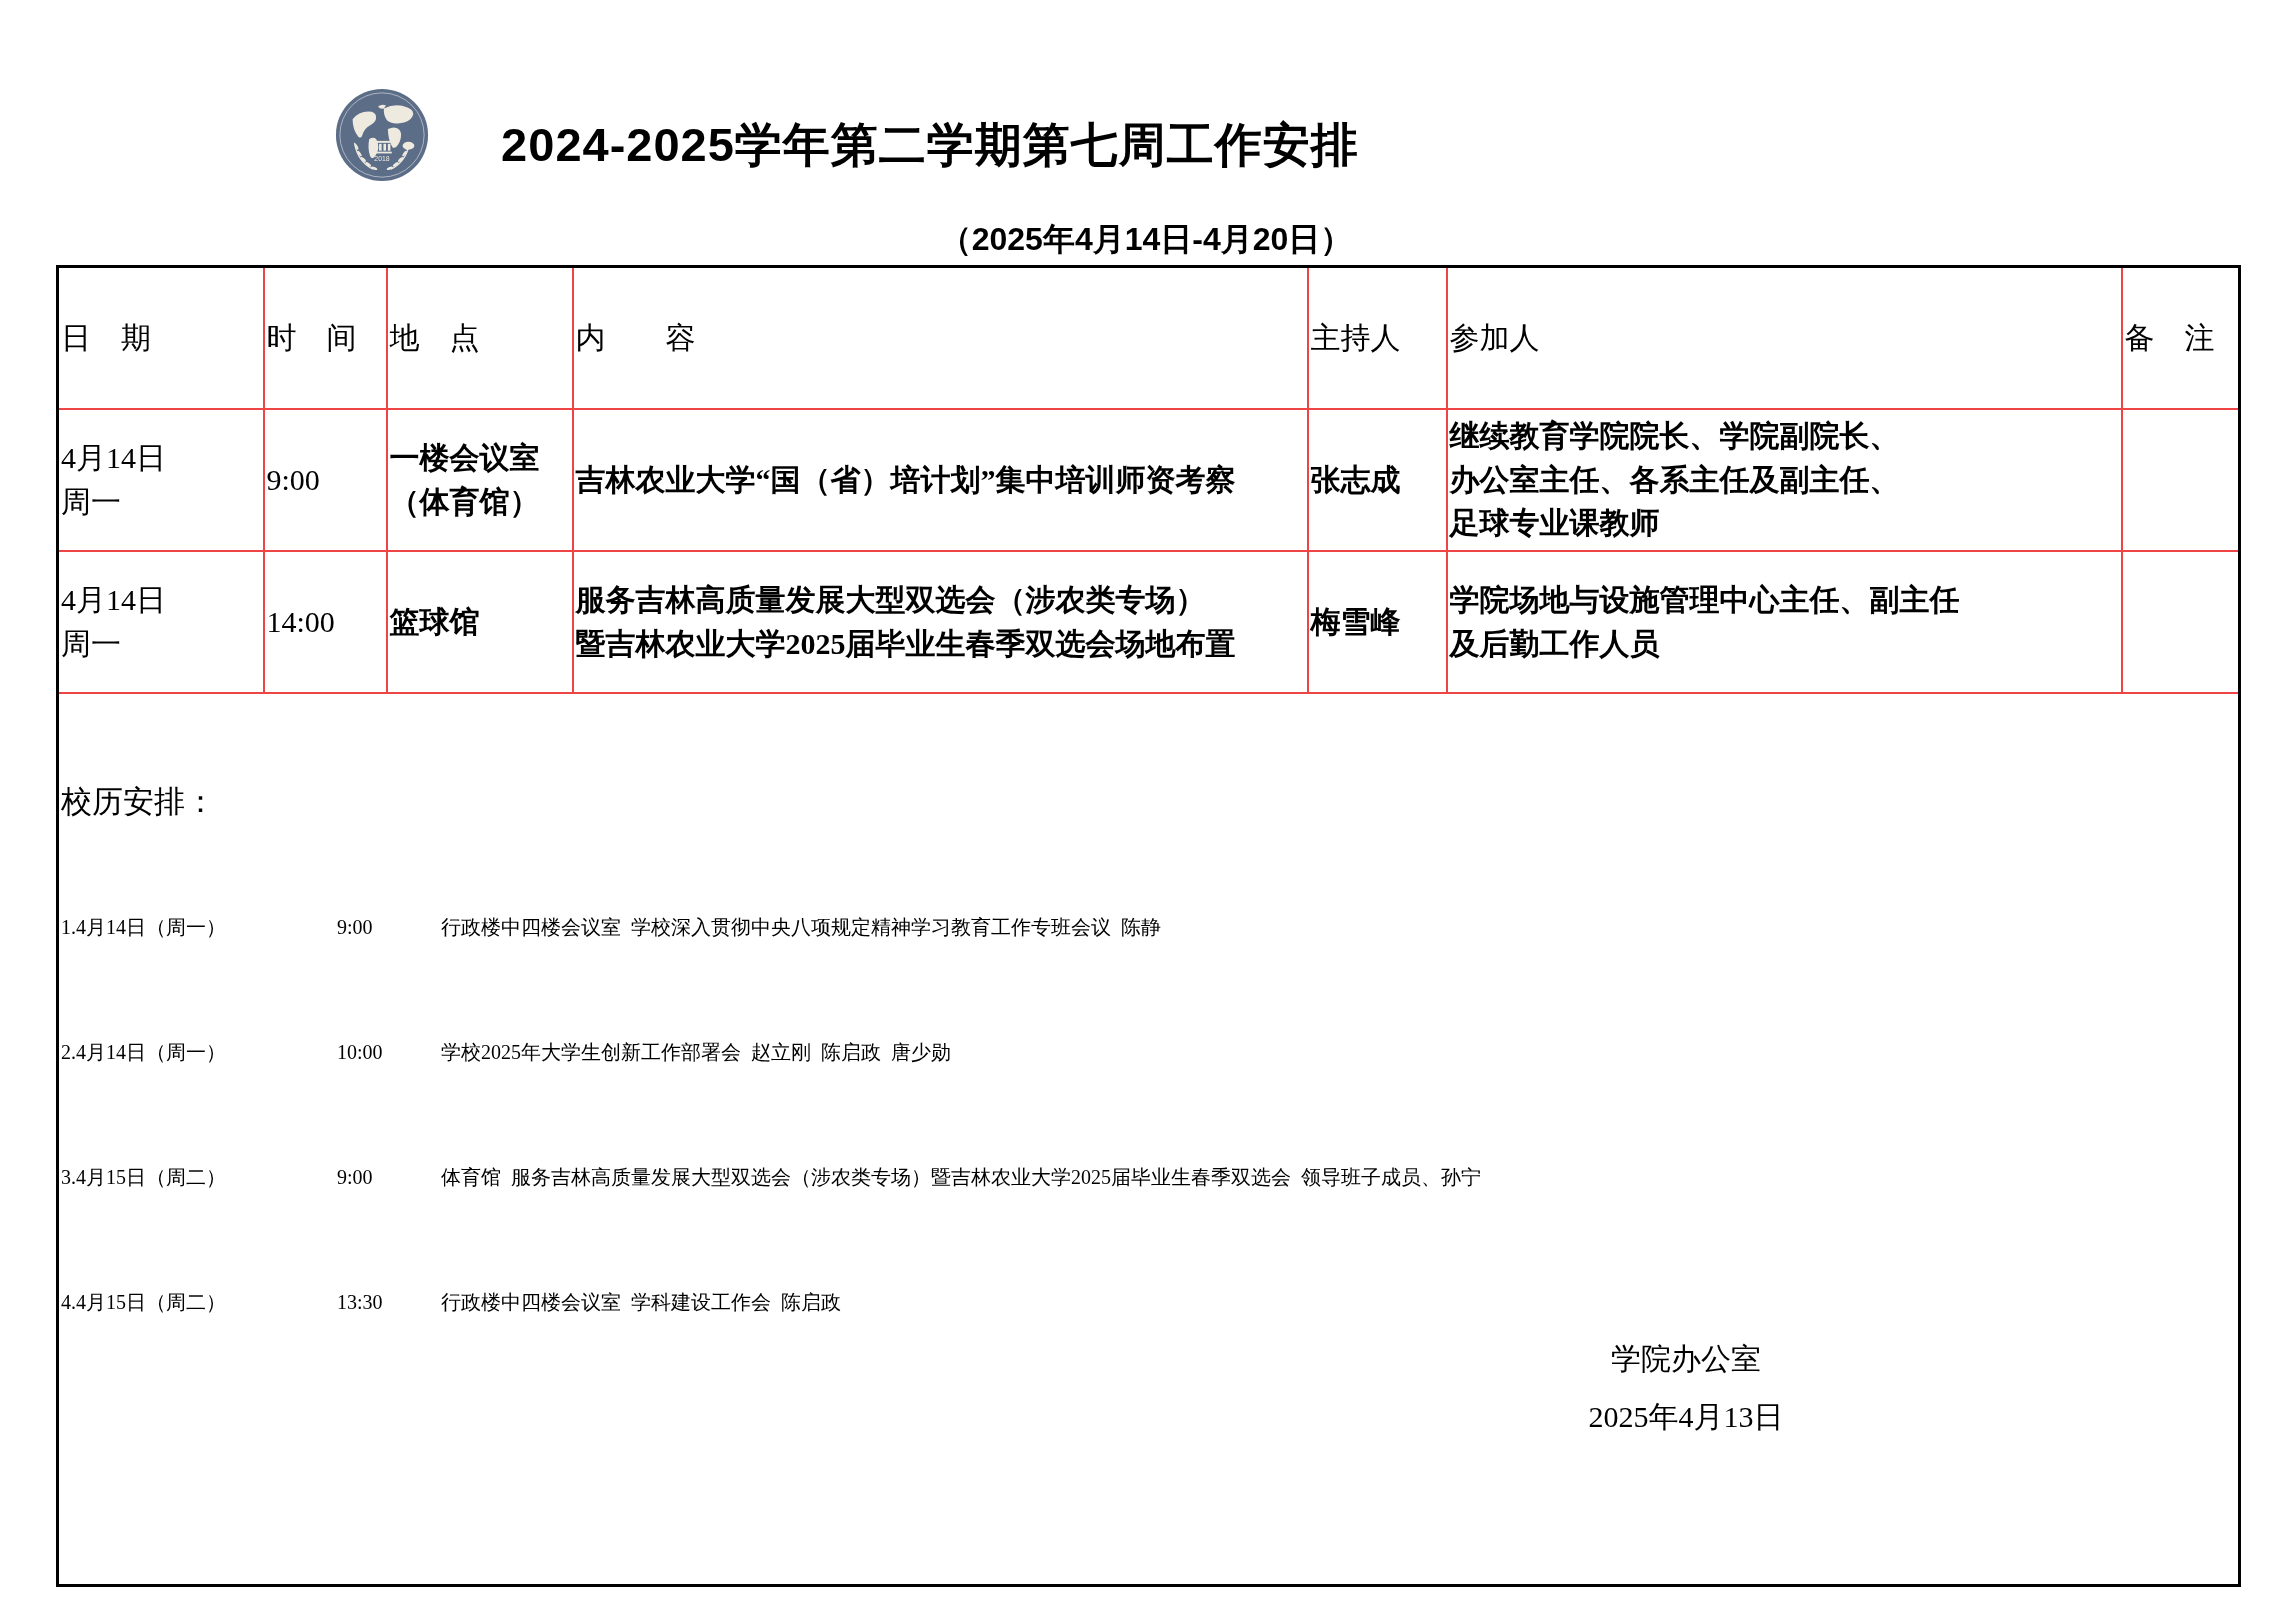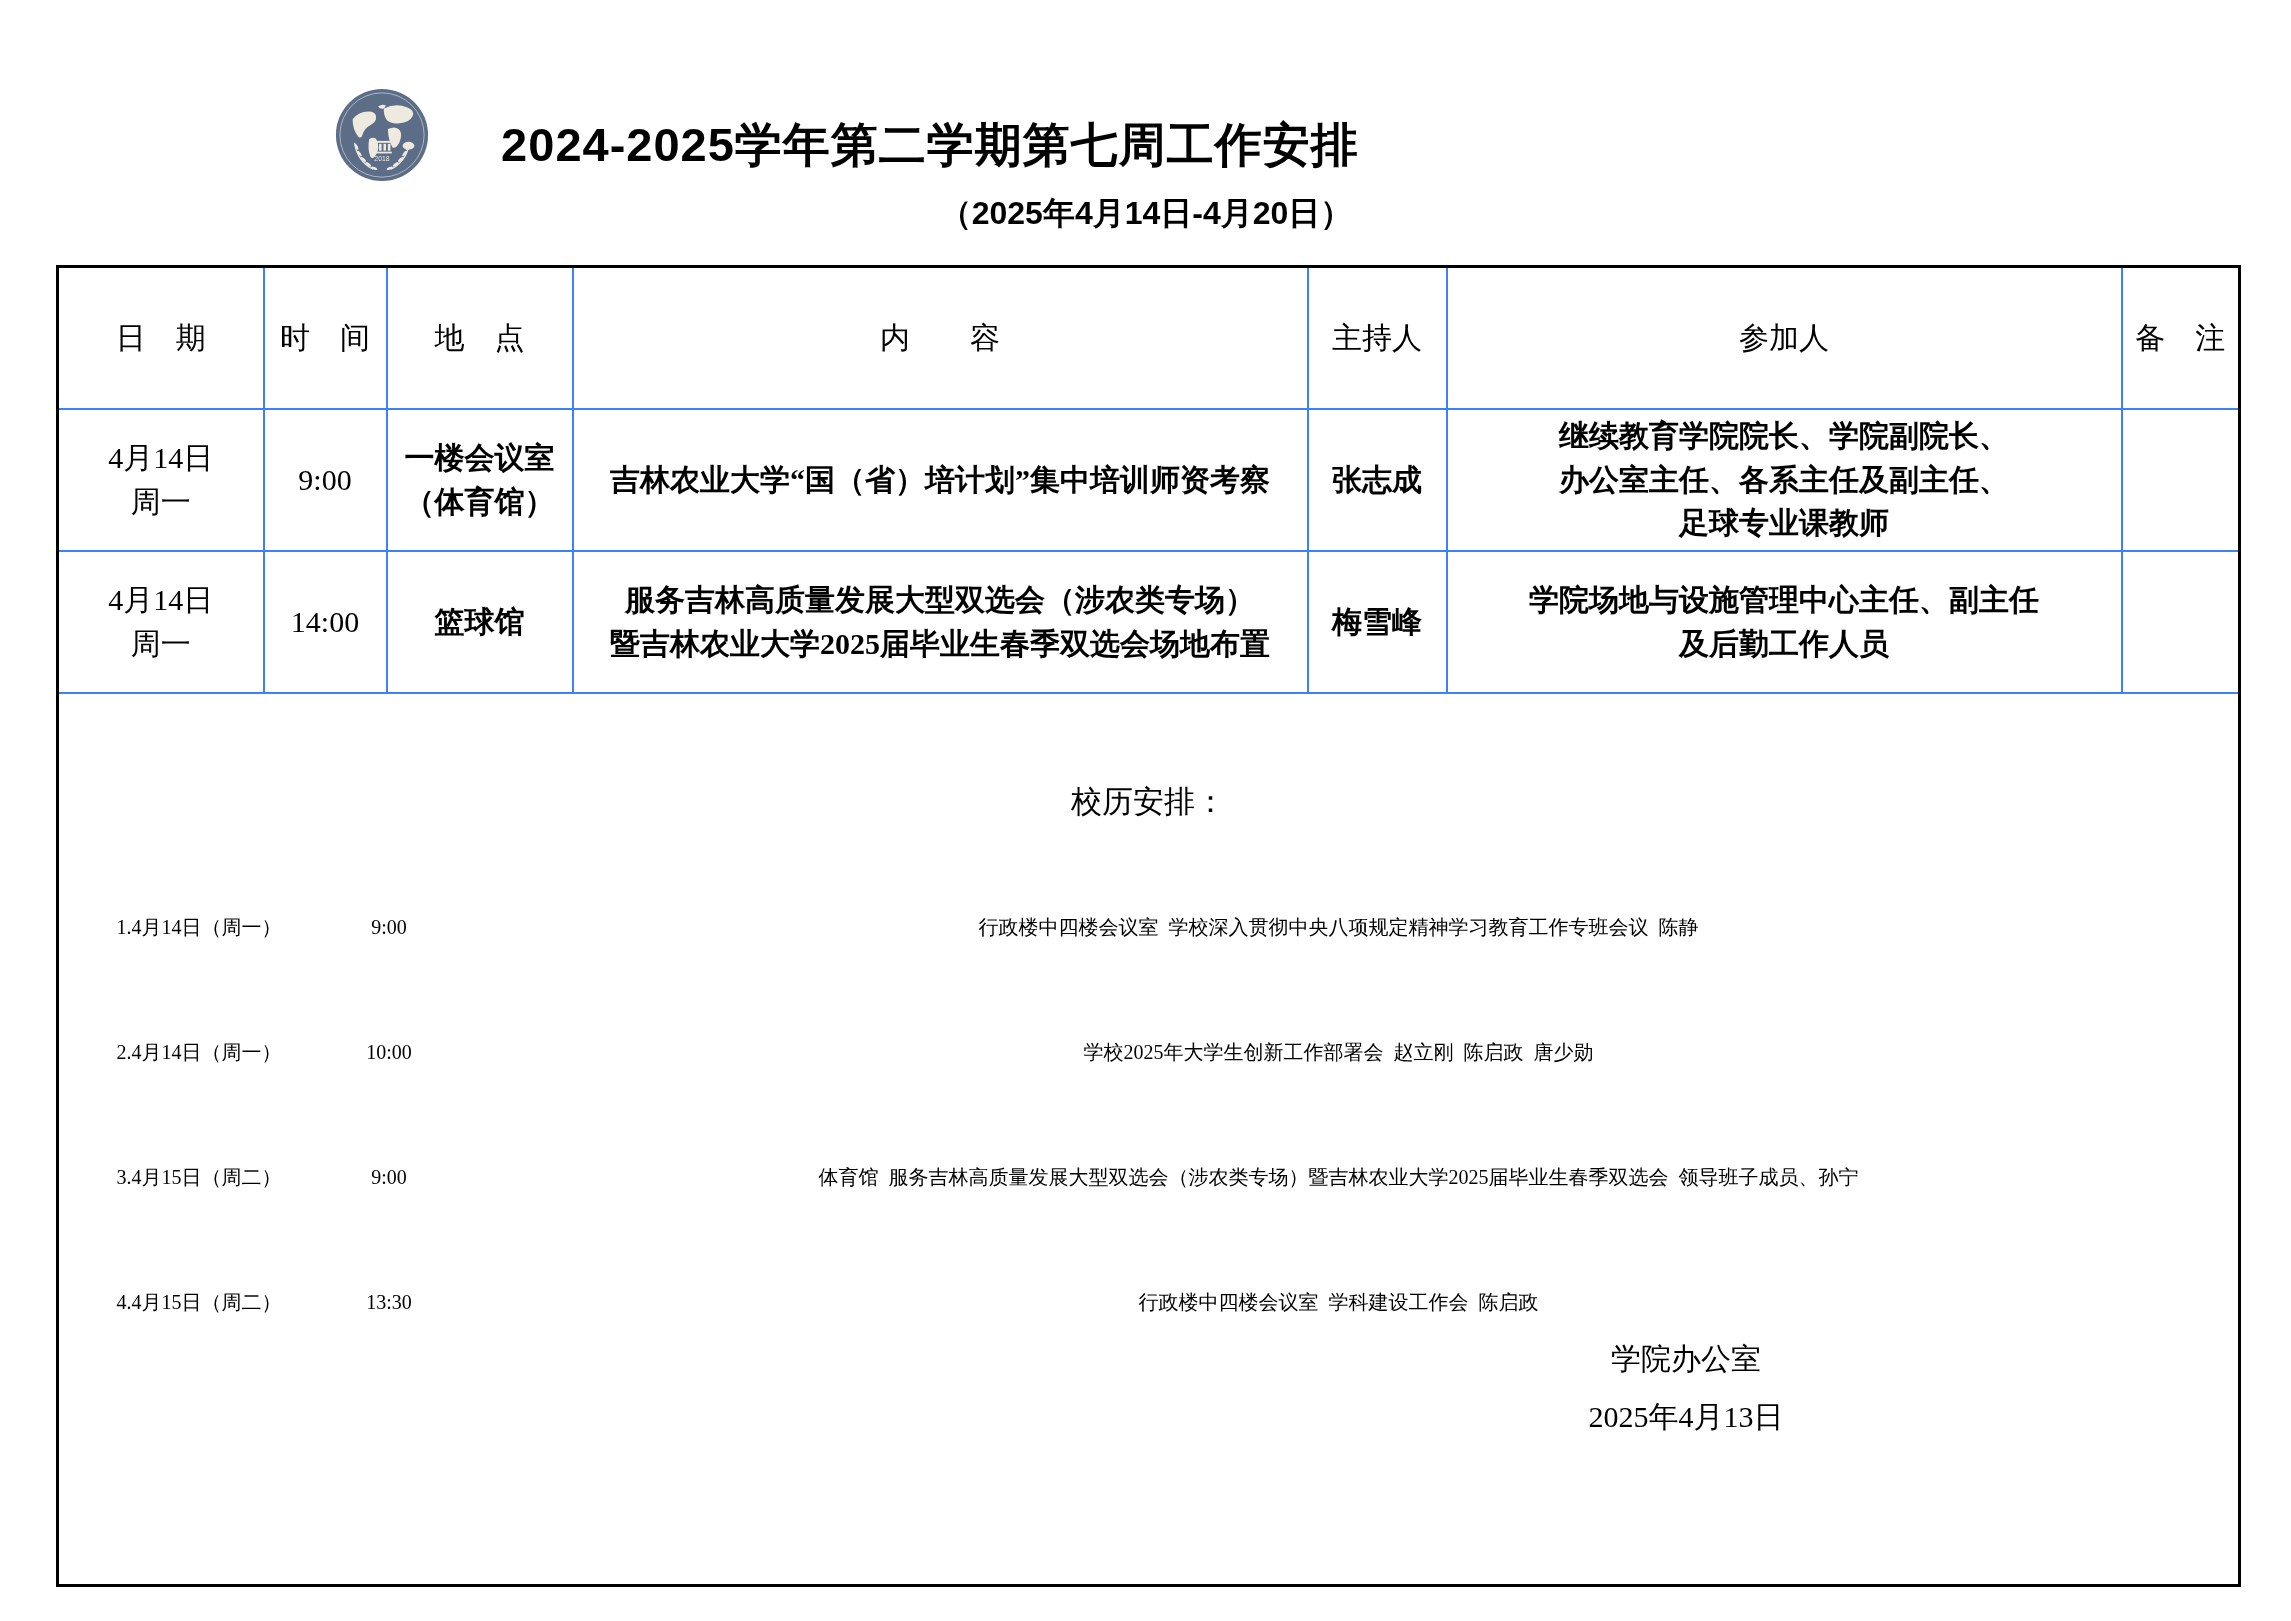--- a/index.html
+++ b/index.html
@@ -26,39 +26,39 @@
     width: 1860px;
     text-align: center;
     font-family: "Liberation Sans", "DejaVu Sans", sans-serif;
     font-weight: 700;
     font-size: 47px;
     letter-spacing: 1px;
   }
   .subtitle {
     position: absolute;
     left: 0;
-    top: 192px;
+    top: 218px;
     width: 2292px;
     text-align: center;
     font-family: "Liberation Sans", "DejaVu Sans", sans-serif;
     font-weight: 700;
     font-size: 32px;
   }
   table.schedule {
     position: absolute;
     left: 56px;
     top: 265px;
     width: 2183px;
     border-collapse: collapse;
     table-layout: fixed;
     border: 3.9px solid #000;
   }
   table.schedule th, table.schedule td {
-    border: 2px solid #3b82f6;
-    text-align: center;
+    border: 2px solid #ef4444;
+    text-align: left;
     vertical-align: middle;
     font-size: 30px;
     padding: 2px;
     white-space: pre-wrap;
     line-height: 1.45;
   }
   table.schedule th { font-weight: normal; }
   tr.r-head { height: 142px; }
   tr.r-data { height: 142px; }
   tr.r-cal  { height: 351px; }

